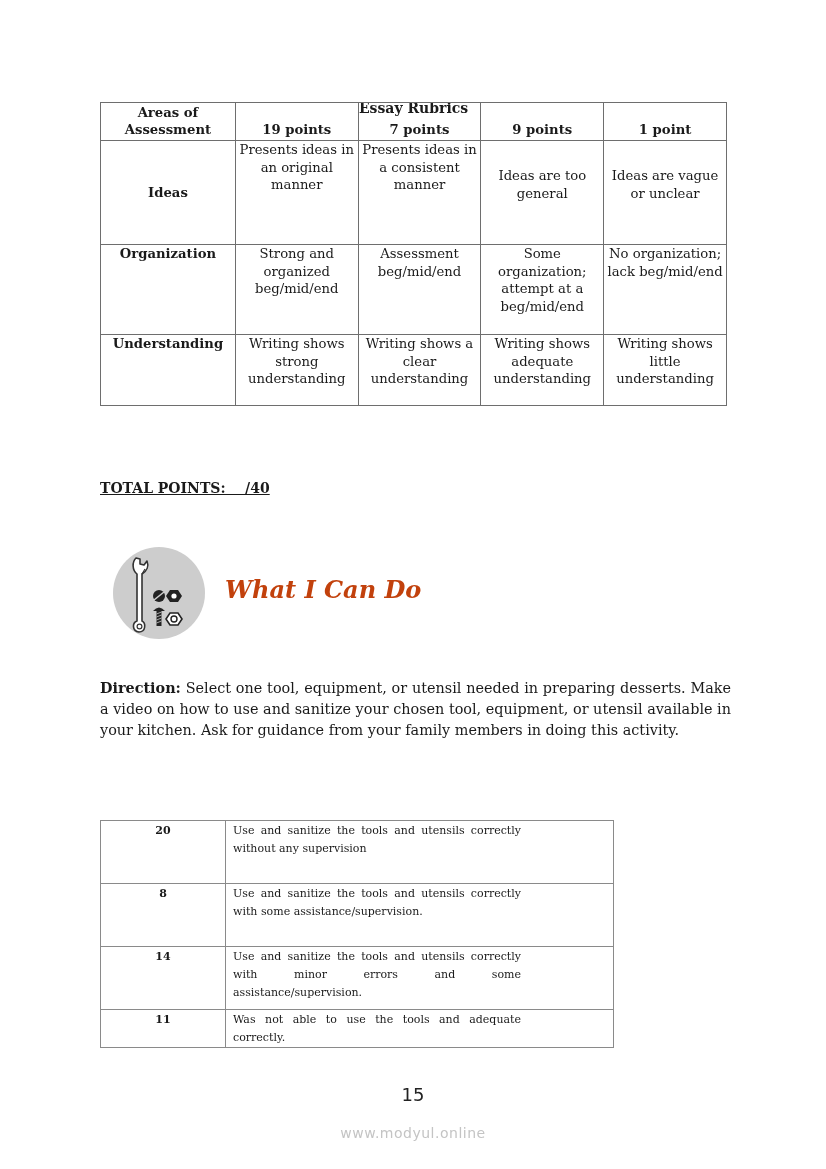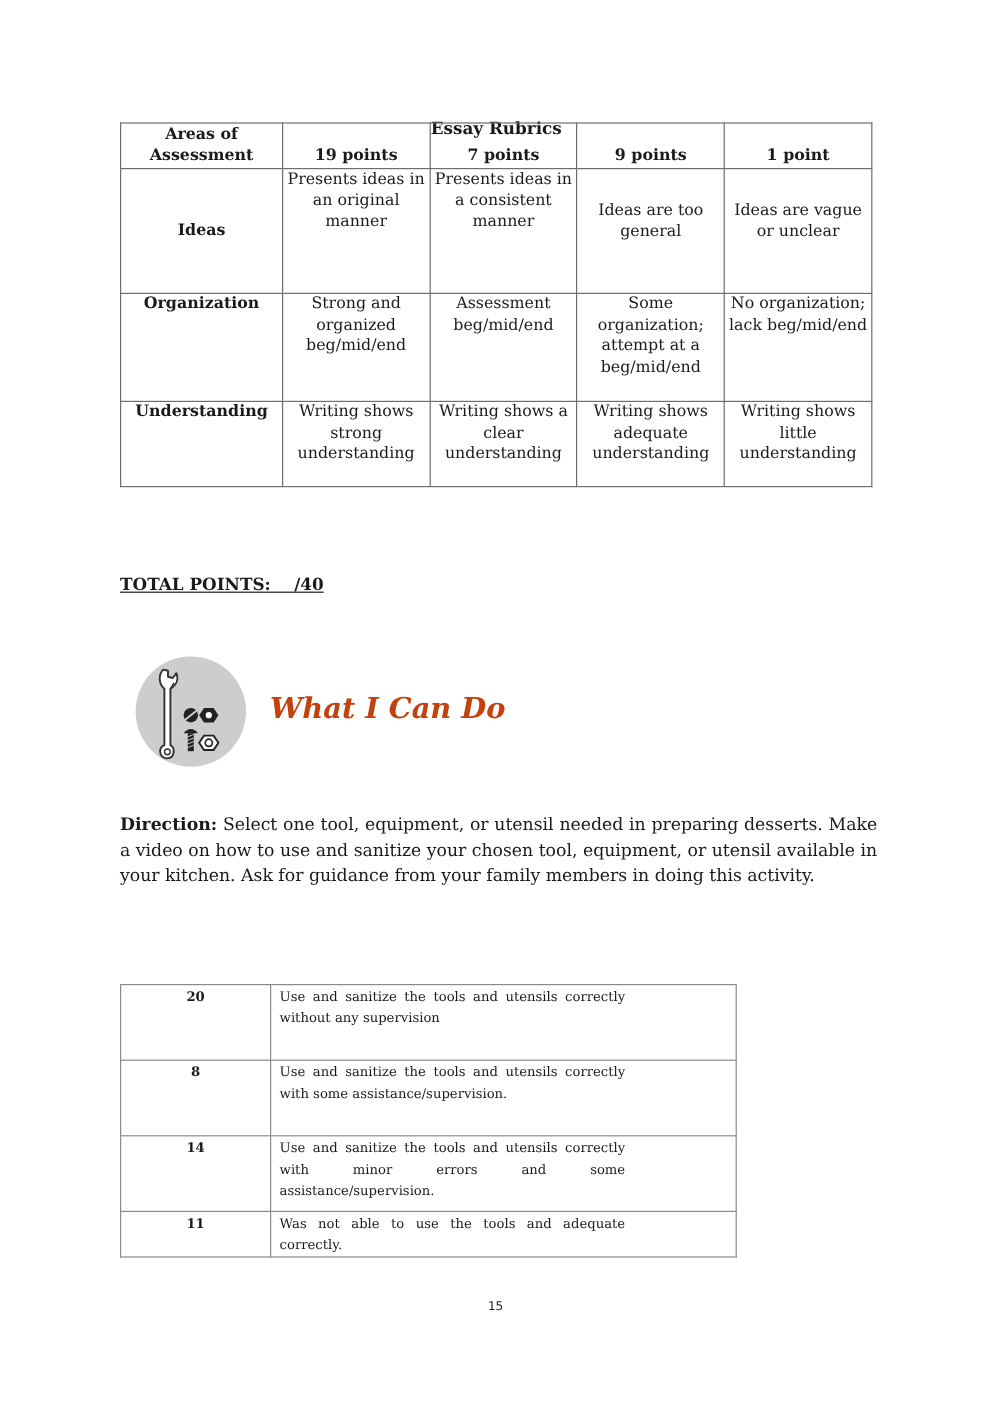--- a/index.html
+++ b/index.html
@@ -56,21 +56,21 @@
       border-collapse: collapse; font-size: 11px; line-height: 18px; padding-left: 47px;
     }
     table.scoring td { border: 1px solid #8a8a8a; vertical-align: top; padding: 1px 7px 0 7px; }
     table.scoring td.score { width: 110px; text-align: center; font-weight: bold; }
     table.scoring td.desc { text-align: justify; padding-right: 92px; }
     table.scoring tr.tall td { height: 61px; }
     table.scoring tr.short td { height: 29px; }
 
     .page-number {
       position: absolute; left: 0; width: 826px; top: 1084px; text-align: center;
-      font-family: "DejaVu Sans", sans-serif; font-size: 10px; color: #222;
+      font-family: "DejaVu Sans", sans-serif; font-size: 18px; color: #222;
     }
     .watermark {
       position: absolute; left: 0; width: 826px; top: 1125px; text-align: center;
       font-family: "DejaVu Sans", sans-serif; font-size: 14px; color: #c4c4c4;
       letter-spacing: 0.5px;
     }
   </style>
 </head>
 <body>
 
@@ -159,13 +159,14 @@
       <td class="desc">Use and sanitize the tools and utensils correctly with minor errors and some assistance/supervision.</td>
     </tr>
     <tr class="short">
       <td class="score">11</td>
       <td class="desc">Was not able to use the tools and adequate correctly.</td>
     </tr>
   </tbody>
     </table>
 
   <div class="page-number">15</div>
+  <div class="watermark">www.modyul.online</div>
 </div>
 
 </body></html>

